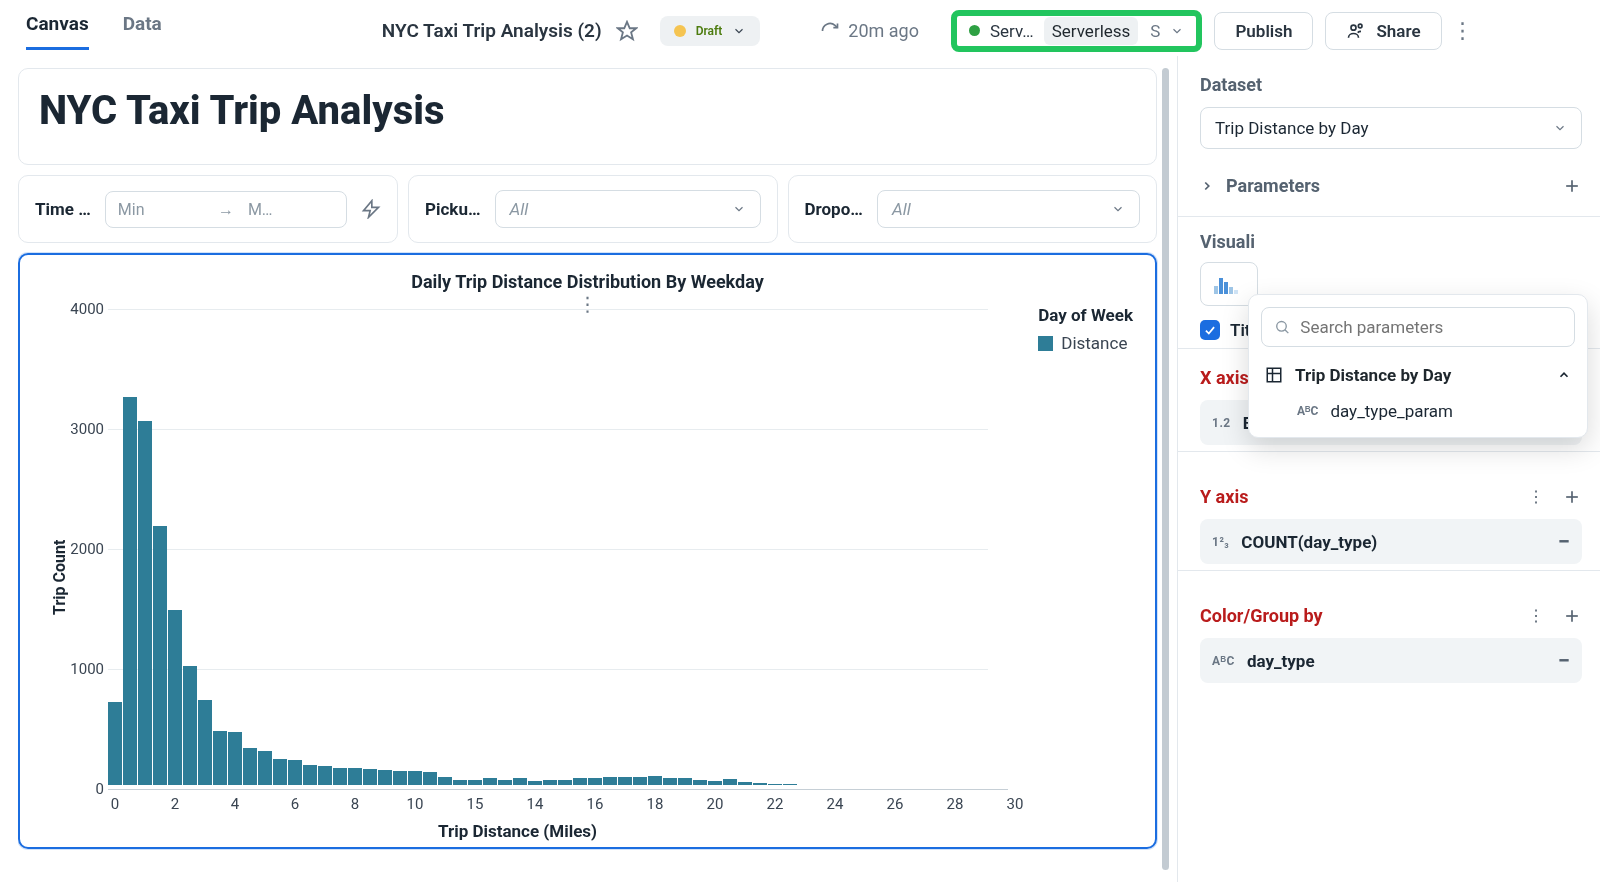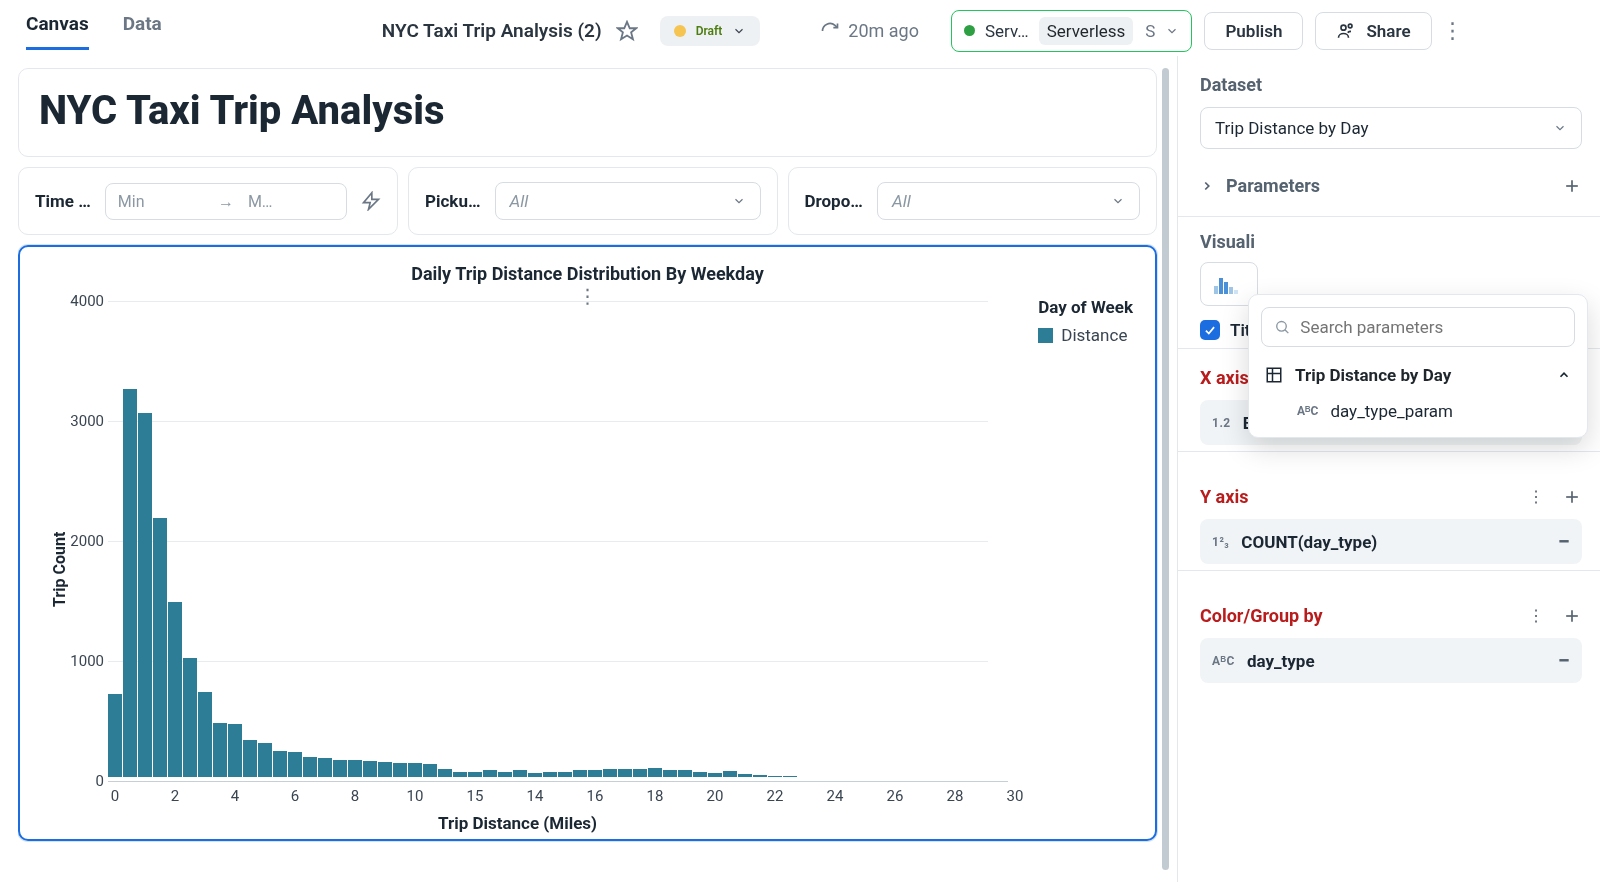--- a/index.html
+++ b/index.html
@@ -14,41 +14,41 @@
   .doc-title { font-size:19px; font-weight:600; color:#2a3540; }
   .favorite { width:22px; height:22px; color:#6b7785; }
   .draft-pill { display:flex; align-items:center; gap:10px; background:#eef1f3; border-radius:8px; padding:8px 14px; margin-left:8px; cursor:pointer;}
   .draft-dot { width:12px; height:12px; border-radius:50%; background:#f5c451; }
   .draft-label { font-weight:600; font-size:12px; color:#4d7c0f; }
   .chev-down { width:14px; height:14px; }
 
   .refresh-wrap { display:flex; align-items:center; gap:8px; margin-left:60px; color:#6b7785; font-size:18px; }
   .refresh-icon { width:20px; height:20px; }
 
-  .compute-wrap { margin-left:32px; display:flex; align-items:center; gap:10px; border:1px solid #22c55e; border-radius:8px; padding:6px 12px; height:42px;}
+  .compute-wrap { margin-left:32px; display:flex; align-items:center; gap:10px; border:6px solid #22c55e; border-radius:8px; padding:6px 12px; height:42px;}
   .green-dot { width:11px; height:11px; border-radius:50%; background:#2ea043; }
   .compute-serv { font-size:17px; color:#2a3540; }
   .serverless-chip { background:#eef1f3; padding:4px 8px; border-radius:6px; font-size:17px; }
   .s-letter { font-size:17px; color:#6b7785; margin-left:2px; }
 
   .pub-share { display:flex; gap:12px; margin-left:12px; }
   .btn-pill { border:1px solid #d5dde3; border-radius:8px; padding:8px 20px; font-size:17px; font-weight:600; color:#2a3540; background:#fff; cursor:pointer; display:flex; align-items:center; gap:10px;}
   .more-dots { margin-left:10px; color:#6b7785; font-size:22px; cursor:pointer;}
 
   
   .main { display:flex; height: calc(882px - 56px); }
   .canvas-area { flex:0 0 1177px; padding:10px 6px 10px 16px; }
   .side-area   { flex:1; border-left:1px solid #e3e8ed; padding: 18px 18px 0 22px; overflow:hidden; position:relative;}
 
   
   .canvas-scroll { border:2px solid transparent; height:100%; overflow:hidden; position:relative;}
   .canvas-scroll::after { content:""; position:absolute; right:0; top:0; width:7px; height:100%; background:#c3cbd2; border-radius:4px;}
   .canvas-inner { padding-right:12px; }
 
-  .title-card { border:1px solid #e3e8ed; border-radius:10px; padding:18px 20px 22px; margin-bottom:10px; }
+  .title-card { border:1px solid #e3e8ed; border-radius:10px; padding:18px 20px 30px; margin-bottom:10px; }
   .title-h1 { font-size:40px; font-weight:800; color:#1b2733; }
 
   .filter-row { display:flex; gap:10px; margin-bottom:10px; }
   .filter-card { border:1px solid #e3e8ed; border-radius:10px; padding:14px 16px; flex:1 1 0; display:flex; align-items:center; gap:14px;}
   .filter-card.first { flex:0 0 380px;}
   .filter-label { font-weight:700; font-size:17px; color:#1b2733; white-space:nowrap; overflow:hidden; text-overflow:ellipsis; max-width:78px;}
   .range-box { border:1px solid #d5dde3; border-radius:8px; padding:8px 12px; display:flex; align-items:center; gap:14px; color:#8b98a3; font-size:16px; flex:1; justify-content:space-between;}
   .range-half { flex:1; text-align:left;}
   .arrow-r { color:#8b98a3; }
   .bolt { width:20px; height:20px; color:#6b7785; }

